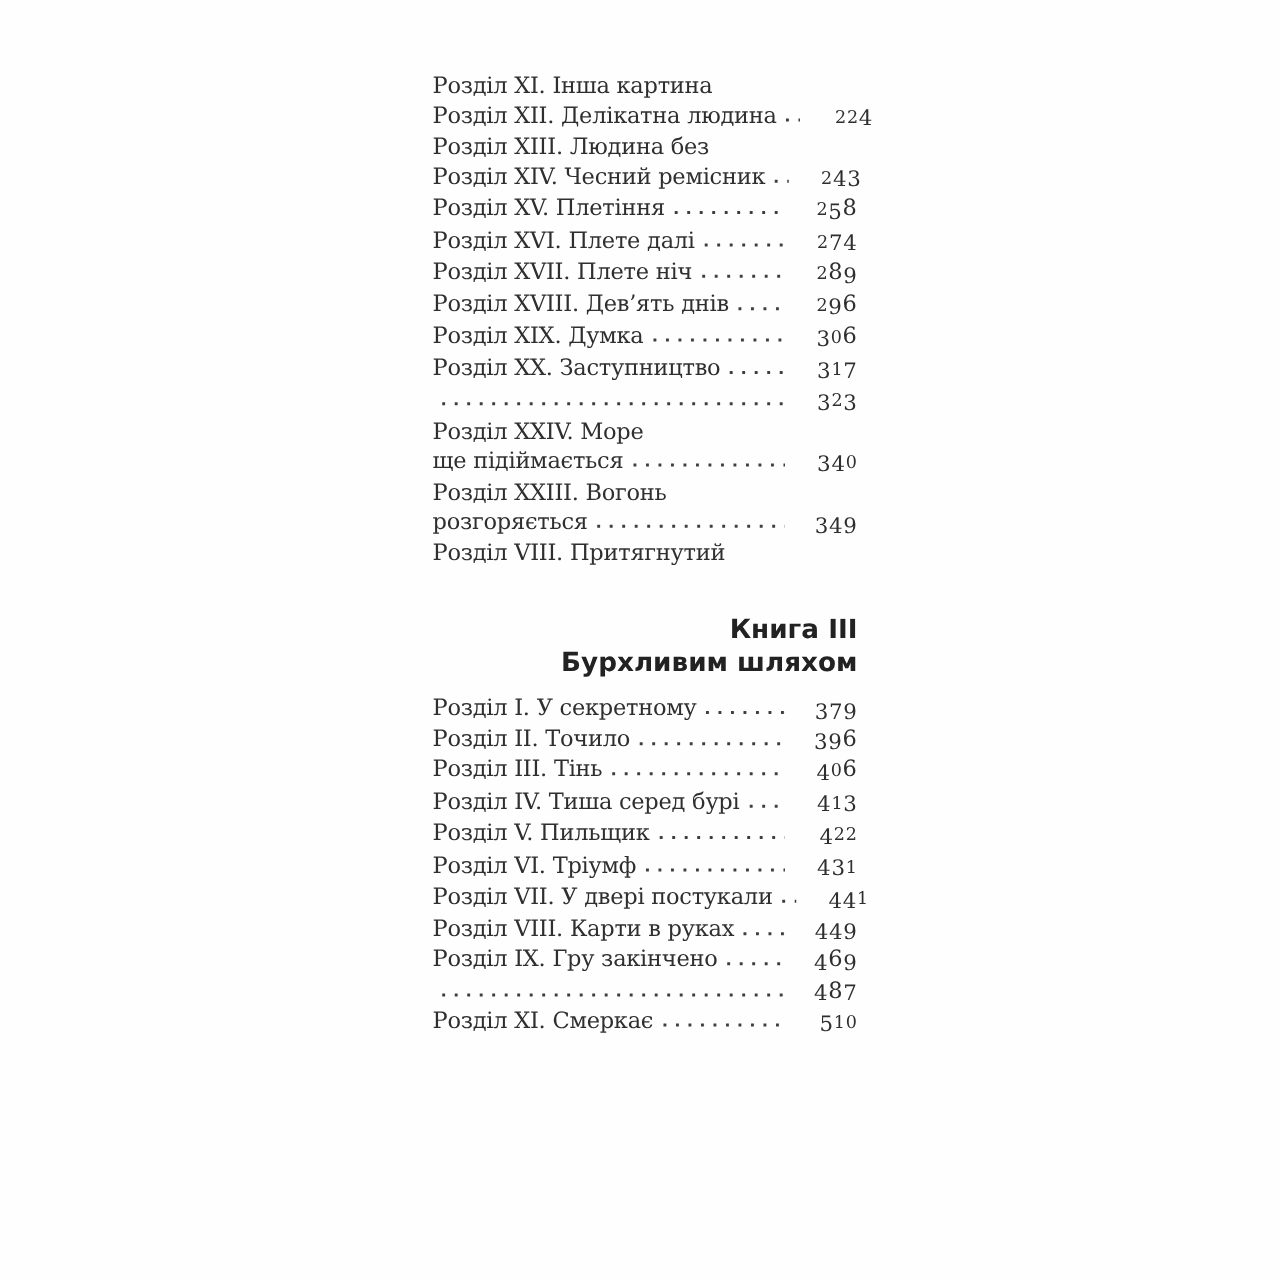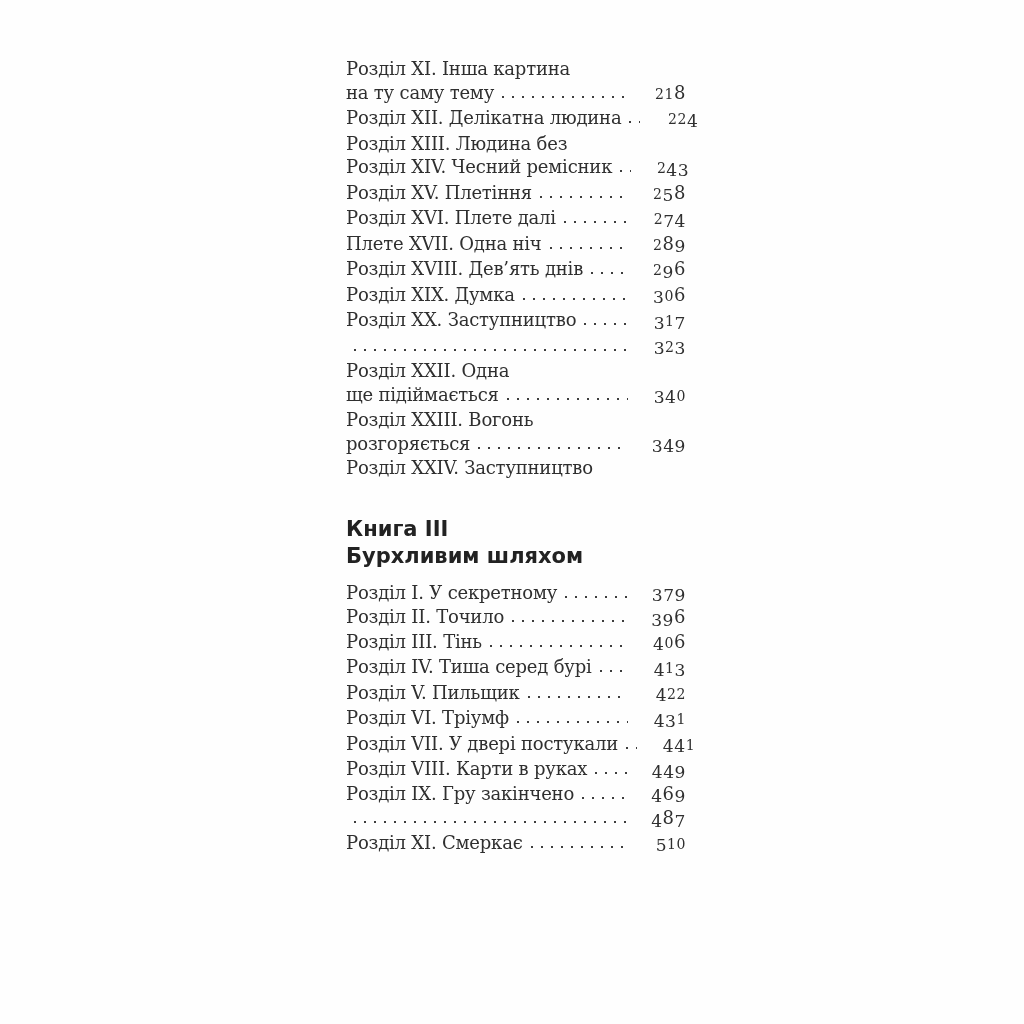--- a/index.html
+++ b/index.html
@@ -22,21 +22,21 @@
     width: 988px; height: 1024px;
   }
   .toc-column {
     position: absolute;
     left: 346px;
     top: 57px;
     width: 340px;
   }
   .toc-section { width: 100%; }
   .section-heading {
-    text-align: left;
+    text-align: right;
     font-family: "DejaVu Sans", sans-serif;
     font-weight: 700;
     font-size: 21px;
     line-height: 27px;
     margin: 36px 0 11px 0;
     color: #222;
   }
   .toc-line {
     display: flex;
     align-items: baseline;
@@ -73,25 +73,20 @@
 <div class="book-page">
   <div class="toc-column">
       <div class="toc-section">
 
     <div class="entry-list">
           <div class="toc-line">
     <span class="entry-title">Розділ XI. Інша картина</span>
 
   </div>
           <div class="toc-line">
-    <span class="entry-title">на ту саму тему</span>
-    <span class="leader"></span>
-    <span class="page-num"><span class="dg-small">2</span><span class="dg-small">1</span><span class="dg-tall">8</span></span>
-  </div>
-          <div class="toc-line">
     <span class="entry-title">Розділ XII. Делікатна людина</span>
     <span class="leader"></span>
     <span class="page-num"><span class="dg-small">2</span><span class="dg-small">2</span><span class="dg-desc">4</span></span>
   </div>
           <div class="toc-line">
     <span class="entry-title">Розділ XIII. Людина без</span>
 
   </div>
           <div class="toc-line">
     <span class="entry-title">Розділ XIV. Чесний ремісник</span>
@@ -102,21 +97,21 @@
     <span class="entry-title">Розділ XV. Плетіння</span>
     <span class="leader"></span>
     <span class="page-num"><span class="dg-small">2</span><span class="dg-desc">5</span><span class="dg-tall">8</span></span>
   </div>
           <div class="toc-line">
     <span class="entry-title">Розділ XVI. Плете далі</span>
     <span class="leader"></span>
     <span class="page-num"><span class="dg-small">2</span><span class="dg-desc">7</span><span class="dg-desc">4</span></span>
   </div>
           <div class="toc-line">
-    <span class="entry-title">Плете XVII. Одна ніч</span>
+    <span class="entry-title">Розділ XVII. Плете ніч</span>
     <span class="leader"></span>
     <span class="page-num"><span class="dg-small">2</span><span class="dg-tall">8</span><span class="dg-desc">9</span></span>
   </div>
           <div class="toc-line">
     <span class="entry-title">Розділ XVIII. Дев’ять днів</span>
     <span class="leader"></span>
     <span class="page-num"><span class="dg-small">2</span><span class="dg-desc">9</span><span class="dg-tall">6</span></span>
   </div>
           <div class="toc-line">
     <span class="entry-title">Розділ XIX. Думка</span>
@@ -126,39 +121,39 @@
           <div class="toc-line">
     <span class="entry-title">Розділ XX. Заступництво</span>
     <span class="leader"></span>
     <span class="page-num"><span class="dg-desc">3</span><span class="dg-small">1</span><span class="dg-desc">7</span></span>
   </div>
           <div class="toc-line">
     <span class="leader"></span>
     <span class="page-num"><span class="dg-desc">3</span><span class="dg-small">2</span><span class="dg-desc">3</span></span>
   </div>
           <div class="toc-line">
-    <span class="entry-title">Розділ XXII. Одна</span>
+    <span class="entry-title">Розділ XXIV. Море</span>
 
   </div>
           <div class="toc-line">
     <span class="entry-title">ще підіймається</span>
     <span class="leader"></span>
     <span class="page-num"><span class="dg-desc">3</span><span class="dg-desc">4</span><span class="dg-small">0</span></span>
   </div>
           <div class="toc-line">
     <span class="entry-title">Розділ XXIII. Вогонь</span>
 
   </div>
           <div class="toc-line">
     <span class="entry-title">розгоряється</span>
     <span class="leader"></span>
     <span class="page-num"><span class="dg-desc">3</span><span class="dg-desc">4</span><span class="dg-desc">9</span></span>
   </div>
           <div class="toc-line">
-    <span class="entry-title">Розділ XXIV. Заступництво</span>
+    <span class="entry-title">Розділ VIII. Притягнутий</span>
 
   </div>
         </div>
   </div>
       <div class="toc-section">
     <div class="section-heading">
           <div>Книга III</div>
           <div>Бурхливим шляхом</div>
         </div>
     <div class="entry-list">

